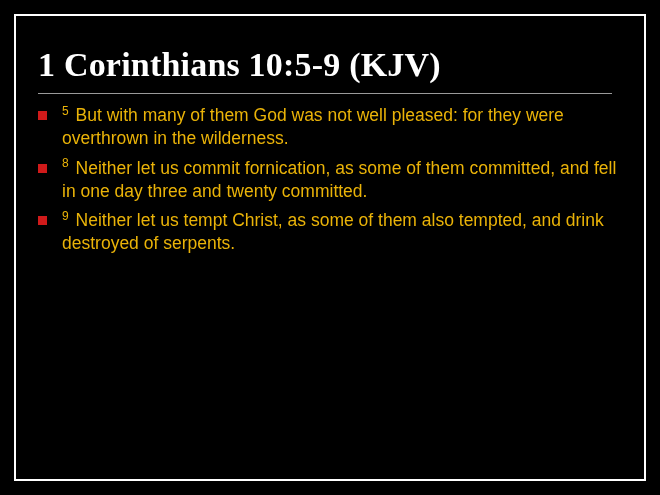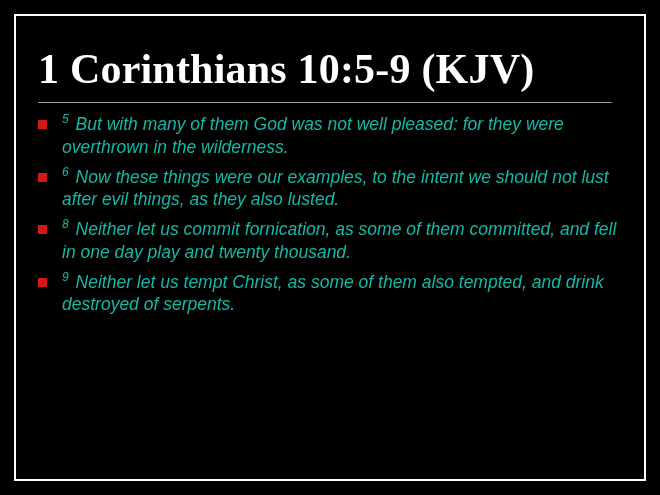--- a/index.html
+++ b/index.html
@@ -32,46 +32,45 @@
   .content {
     position: absolute;
     left: 38px;
     top: 46px;
     width: 590px;
   }
   .slide-title {
     color: #ffffff;
     font-family: "Liberation Serif", serif;
     font-weight: bold;
-    font-size: 42px;
+    font-size: 34px;
     line-height: 1.1;
     letter-spacing: 0.2px;
     margin: 0 0 4px 0;
     padding: 0 0 6px 0;
     white-space: nowrap;
   }
   .title-rule {
     width: 574px;
     height: 1px;
     background: #9a9a9a;
     margin: 0 0 10px 0;
   }
   ul.verse-list {
     list-style: none;
     margin: 0;
     padding: 0;
   }
   ul.verse-list li {
     position: relative;
-    color: #14b8a6;
+    color: #eab308;
     font-size: 17.5px;
     line-height: 1.30;
     padding-left: 24px;
     margin-bottom: 7px;
-    font-style: italic;
   }
   ul.verse-list li .bullet {
     position: absolute;
     left: 0;
     top: 7px;
     width: 9px;
     height: 9px;
     background: #d01a1a;
     display: block;
   }
@@ -96,27 +95,22 @@
     <div class="title-rule"></div>
 
     <ul class="verse-list">
       <li>
         <span class="bullet"></span>
         <span class="vnum">5</span>
         <span class="vtext">But with many of them God was not well pleased: for they were overthrown in the wilderness.</span>
       </li>
       <li>
         <span class="bullet"></span>
-        <span class="vnum">6</span>
-        <span class="vtext">Now these things were our examples, to the intent we should not lust after evil things, as they also lusted.</span>
-      </li>
-      <li>
-        <span class="bullet"></span>
         <span class="vnum">8</span>
-        <span class="vtext">Neither let us commit fornication, as some of them committed, and fell in one day play and twenty thousand.</span>
+        <span class="vtext">Neither let us commit fornication, as some of them committed, and fell in one day three and twenty committed.</span>
       </li>
       <li>
         <span class="bullet"></span>
         <span class="vnum">9</span>
         <span class="vtext">Neither let us tempt Christ, as some of them also tempted, and drink destroyed of serpents.</span>
       </li>
     </ul>
   </div>
 </div>
 

